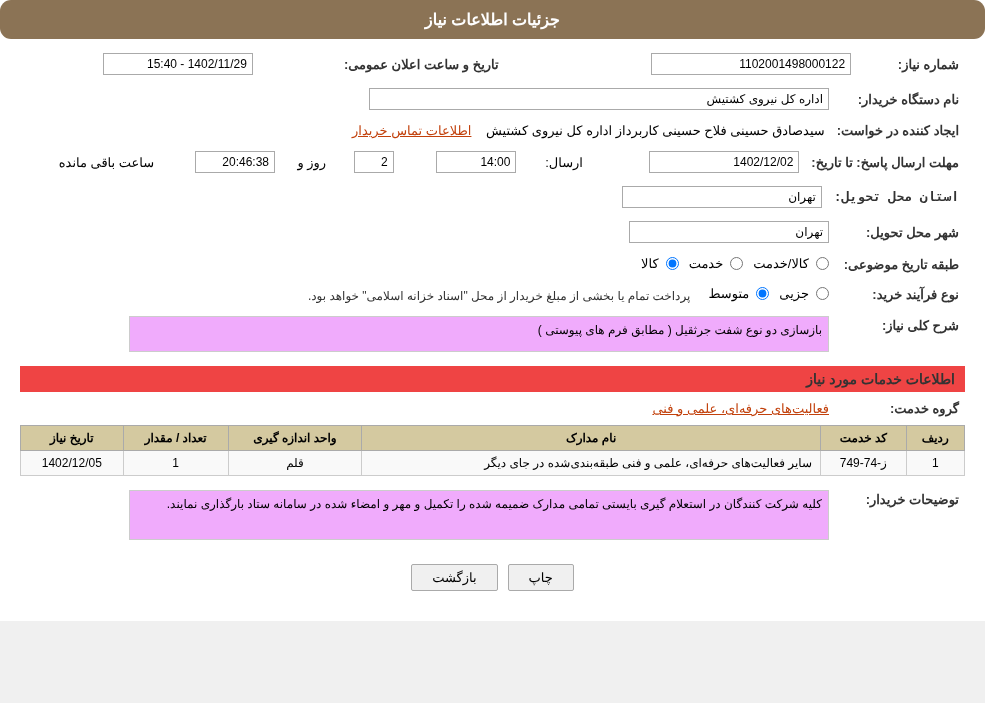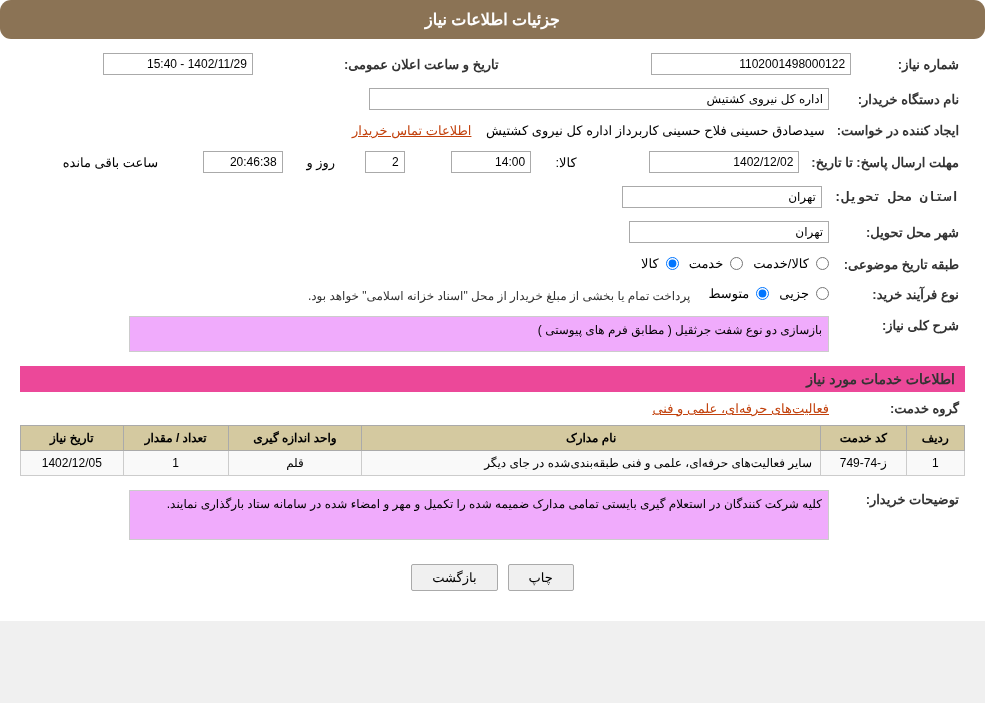--- a/index.html
+++ b/index.html
@@ -22,21 +22,21 @@
       padding: 10px 0;
       font-size: 16px;
       font-weight: bold;
       border-radius: 11px;
     }
     .main-content {
       padding: 10px 20px;
       background: #fff;
     }
     .section-title {
-      background: #ec4899;
+      background: #ef4444;
       color: #333;
       font-weight: bold;
       font-size: 14px;
       padding: 5px 10px;
       margin: 10px 0 5px 0;
       text-align: right;
     }
     .form-table {
       width: 100%;
       border-collapse: collapse;
@@ -187,21 +187,21 @@
     </tbody>
       </table>
 
     <table class="form-table date-time-row">
       <tbody>
           <tr>
         <td class="label-cell" style="width:130px;">مهلت ارسال پاسخ: تا تاریخ:</td>
         <td>
           <input type="text" class="input-box input-date" readonly="" value="1402/12/02" style="">
         </td>
-        <td style="padding: 0 6px;">کالا:</td>
+        <td style="padding: 0 6px;">ارسال:</td>
         <td>
           <input type="text" class="input-box" style="width: 80px;" readonly="" value="14:00">
         </td>
         <td>
           <input type="text" class="input-box" style="width: 40px;" readonly="" value="2">
         </td>
         <td style="padding: 0 4px;">روز و</td>
         <td>
           <input type="text" class="input-box" style="width: 80px;" readonly="" value="20:46:38">
         </td>

